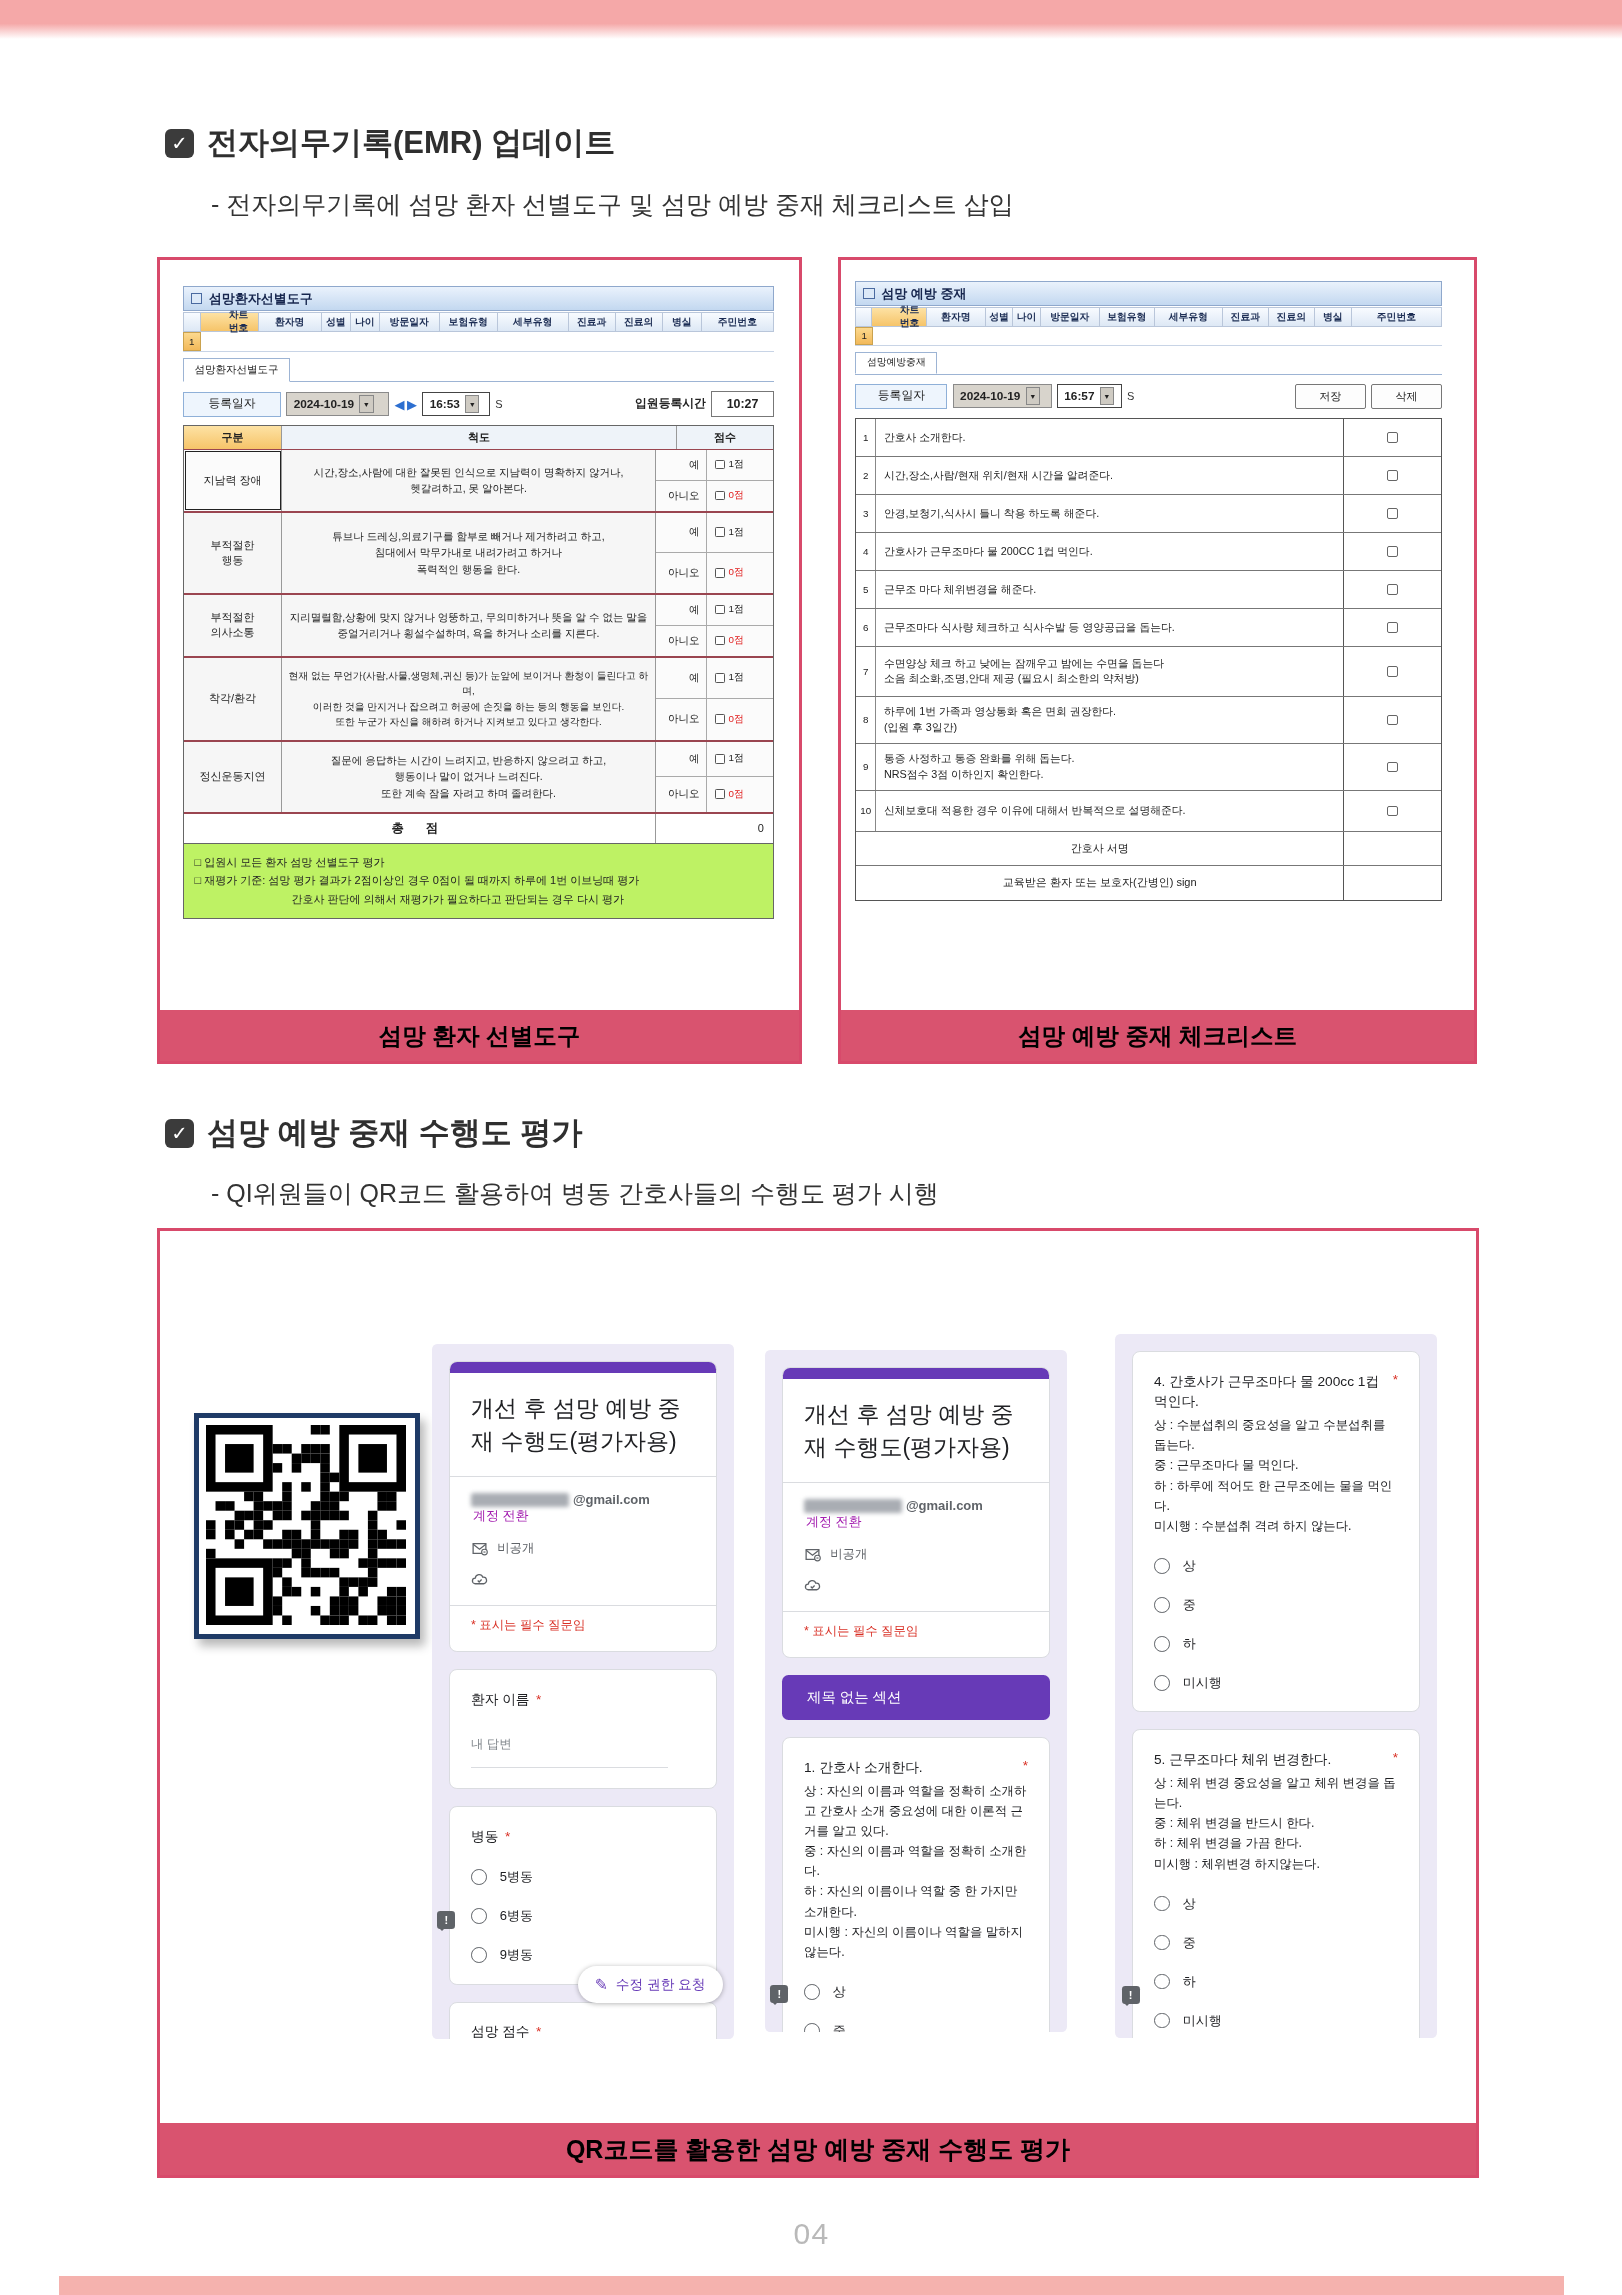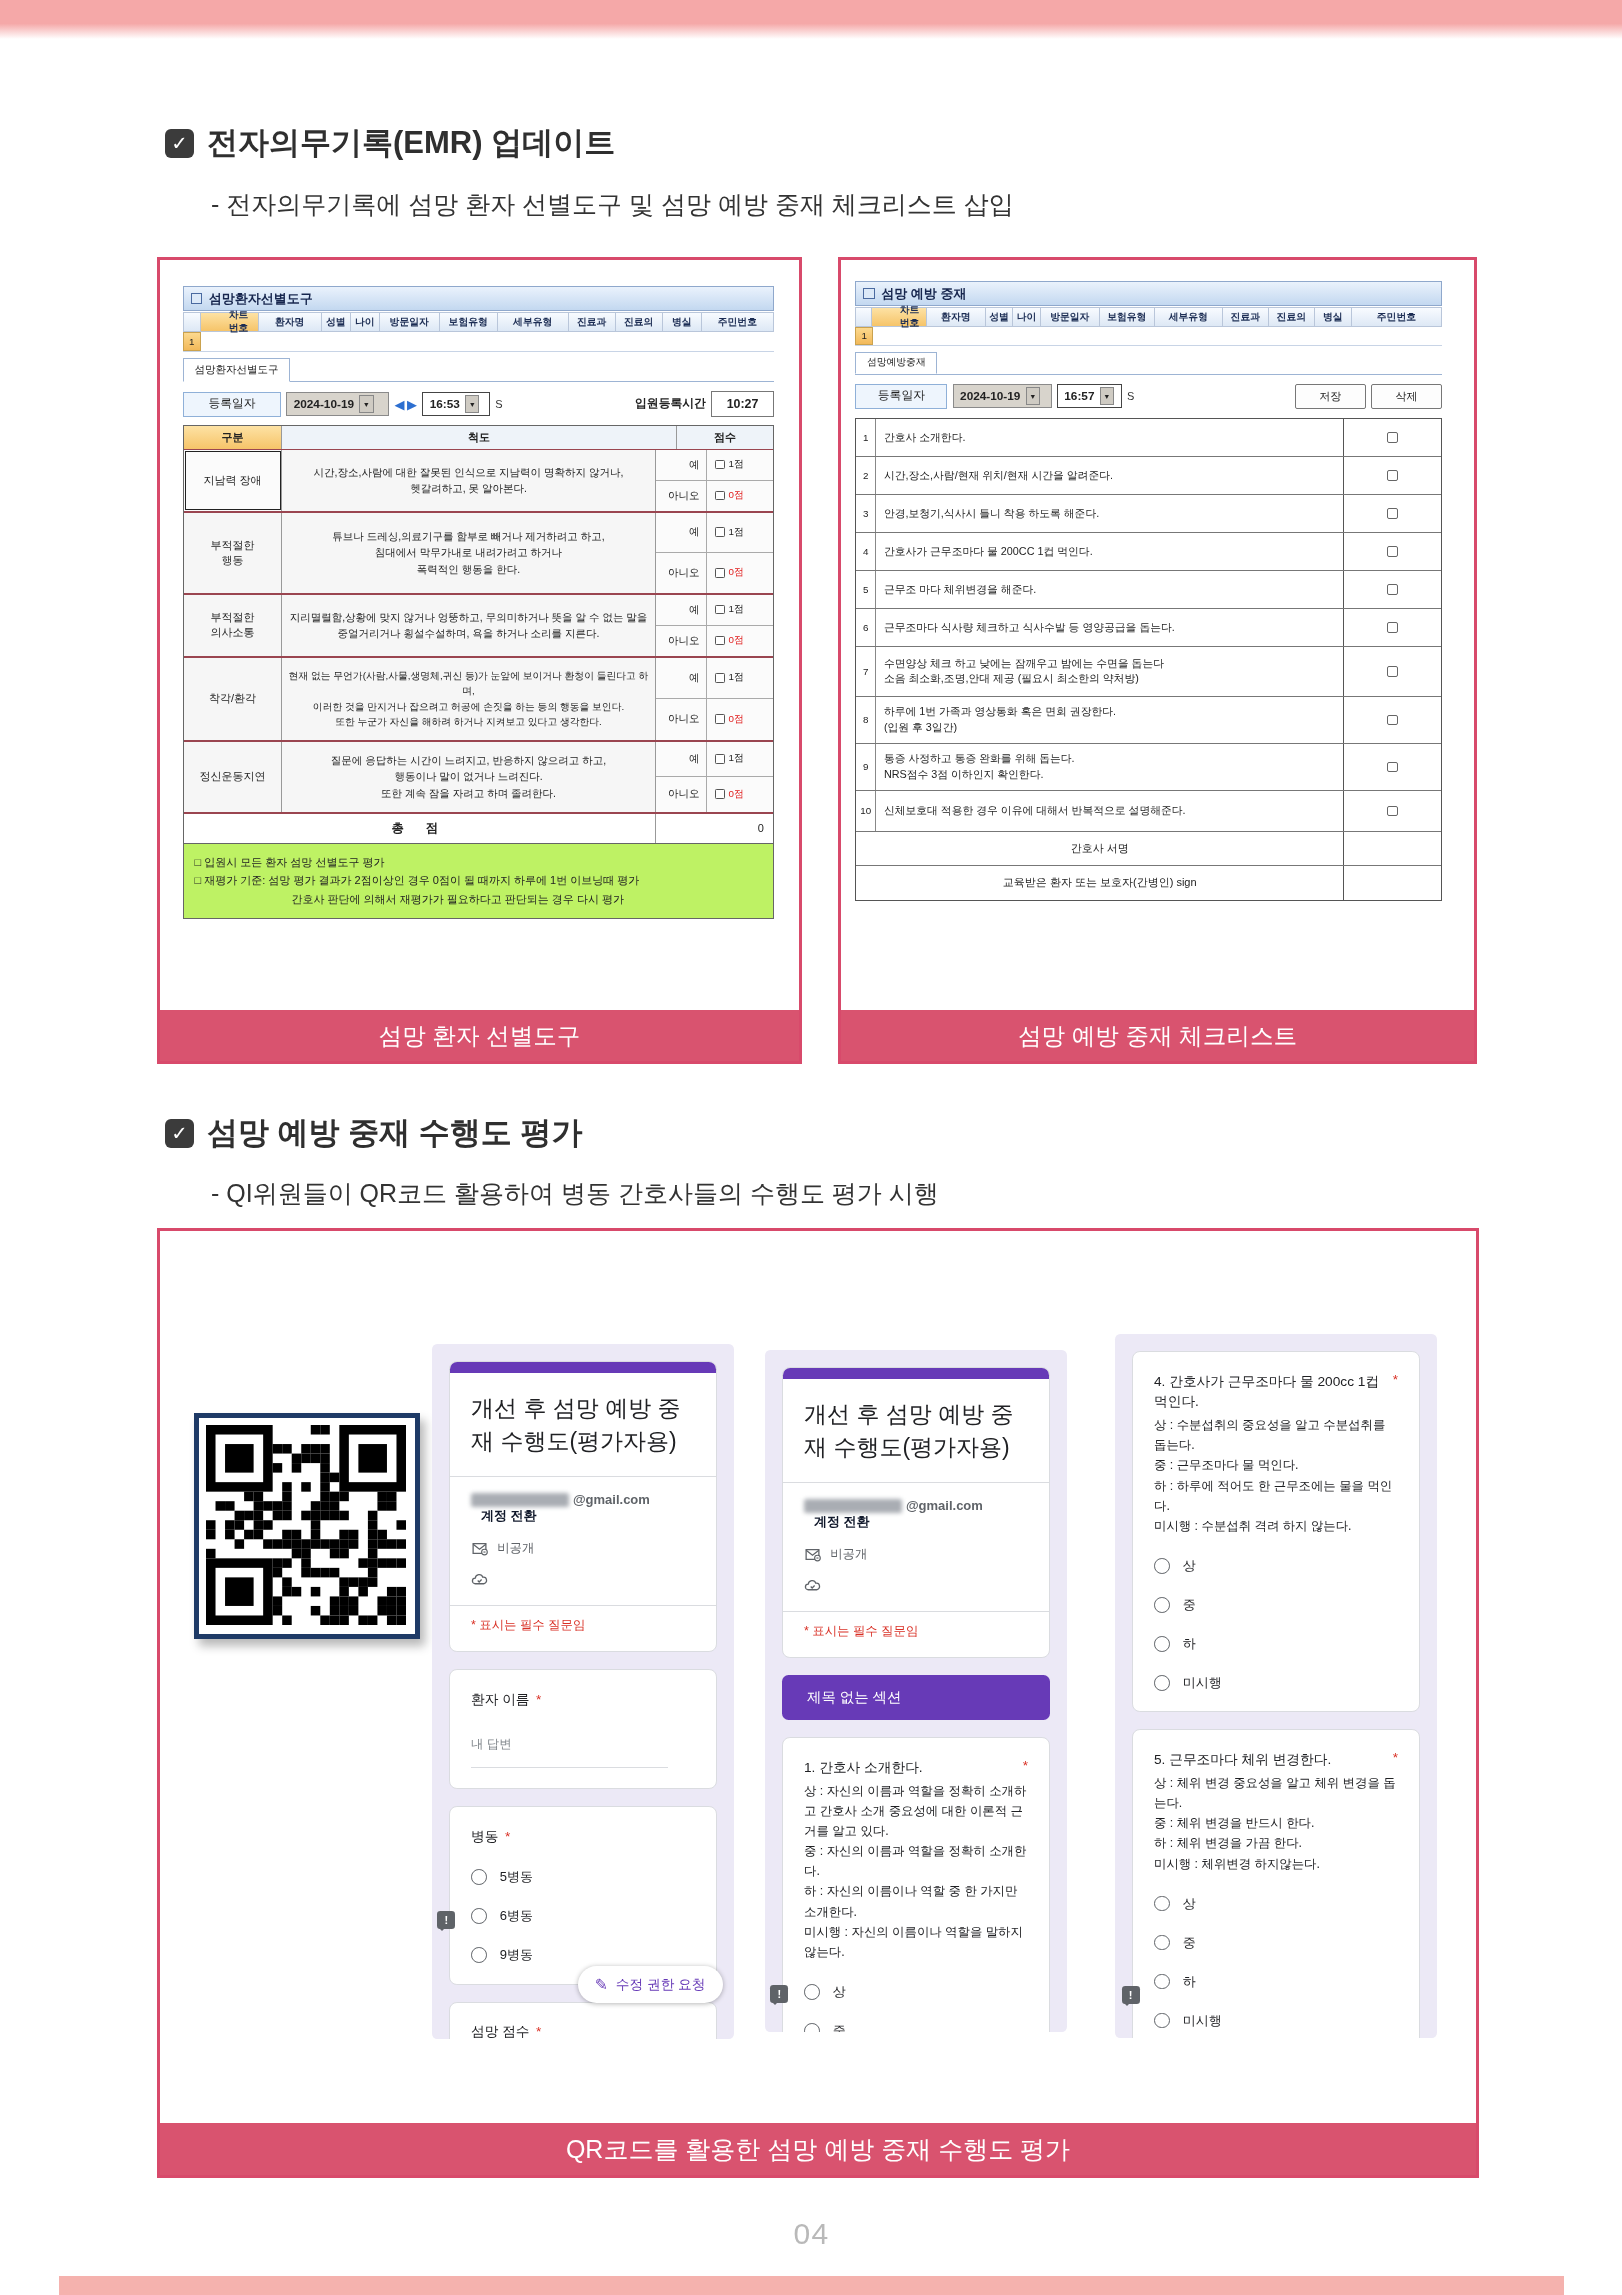--- a/index.html
+++ b/index.html
@@ -14,22 +14,22 @@
     font-size:30px;color:#b9b9b9;letter-spacing:1.3px;}
   
   .sec-head{position:absolute;display:flex;align-items:center;gap:13px;}
   .chkicon{width:29px;height:29px;background:#3b3b3b;border-radius:5.9px;position:relative;flex:0 0 auto;}
   .chkicon::after{content:"✓";position:absolute;inset:0;color:#fff;font-size:19.6px;font-weight:bold;
     display:flex;align-items:center;justify-content:center;}
   .sec-title{font-size:31px;font-weight:800;color:#2f2f2f;}
   .sec-sub{position:absolute;font-size:25px;color:#333;}
   
   .shotbox{position:absolute;border:3.3px solid #d84a6b;background:#fff;}
-  .shotcap{position:absolute;left:0;right:0;bottom:0;height:51px;background:#d9536f;color:#ffffff;
-    font-weight:normal;font-size:23.6px;display:flex;align-items:center;justify-content:center;}
+  .shotcap{position:absolute;left:0;right:0;bottom:0;height:51px;background:#d9536f;color:#000000;
+    font-weight:bold;font-size:23.6px;display:flex;align-items:center;justify-content:center;}
   
   .emr{position:absolute;}
   .emr-title{height:25px;background:linear-gradient(#eaf2fc,#c3d8f0);border:0.7px solid #8fa8cc;
     display:flex;align-items:center;gap:6.5px;padding-left:6.5px;font-size:13px;font-weight:bold;color:#16254d;}
   .emr-title .wicon{width:11.8px;height:10.5px;border:1.3px solid #4a6aa0;background:#dce9f8;}
   .emr-ghead{display:flex;margin-top:1.3px;}
   .gc{height:20px;border:0.7px solid #b9c6da;border-left:none;display:flex;align-items:center;justify-content:center;
     background:linear-gradient(#f8fbff,#dde8f5);font-size:9.8px;font-weight:bold;color:#1c2d54;}
   .gc:first-child{border-left:0.7px solid #b9c6da;}
   .gc.orange{background:linear-gradient(#fde2a4,#f6c469);padding-left:28px;}
@@ -103,21 +103,21 @@
   
   .qrwrap{position:absolute;left:34px;top:182px;width:226px;height:226px;border:5.9px solid #1e3a66;
     background:#fff;padding:7.2px;box-shadow:5.2px 6.5px 9.2px rgba(0,0,0,.28);}
   .gform{position:absolute;background:#ece9f6;border-radius:5.2px;overflow:hidden;}
   .gcard{background:#fff;border:0.7px solid #dadce0;border-radius:7.9px;margin:17px;position:relative;}
   .gbar{height:10.5px;background:#673ab7;border-radius:7.2px 7.2px 0 0;}
   .gtitle{font-size:23px;color:#202124;padding:19.6px 21px 17px;line-height:1.45;border-bottom:0.7px solid #dadce0;}
   .gmeta{padding:15.7px 21px 0;}
   .gemail{display:flex;align-items:center;font-size:13px;color:#5f6368;font-weight:bold;flex-wrap:wrap;}
   .gblur{width:98px;height:14.4px;background:#a9adb3;border-radius:2.6px;filter:blur(2px);margin-right:3.9px;}
-  .glink{color:#0f172a;font-weight:bold;margin-left:10px;}
+  .glink{color:#a21caf;font-weight:normal;margin-left:2px;}
   .grow{display:flex;align-items:center;gap:9.2px;margin-top:14.4px;color:#5f6368;font-size:12.4px;}
   .gicon{width:17px;height:17px;flex:0 0 auto;}
   .greq{border-top:0.7px solid #dadce0;margin-top:17px;padding:11px 21px 17px;color:#d93025;font-size:12.4px;}
   .gqrow{display:flex;justify-content:space-between;align-items:flex-start;}
   .gq{font-size:13.7px;color:#202124;line-height:1.5;}
   .gstar{color:#d93025;font-size:13.7px;margin-left:6.5px;}
   .gdesc{font-size:12.4px;color:#202124;line-height:1.62;white-space:pre-line;margin-top:2.6px;}
   .gbody{padding:19.6px 21px;}
   .ginput{margin-top:26px;color:#80868b;font-size:12.4px;border-bottom:0.7px solid #dadce0;
     padding-bottom:14px;width:88%;}

